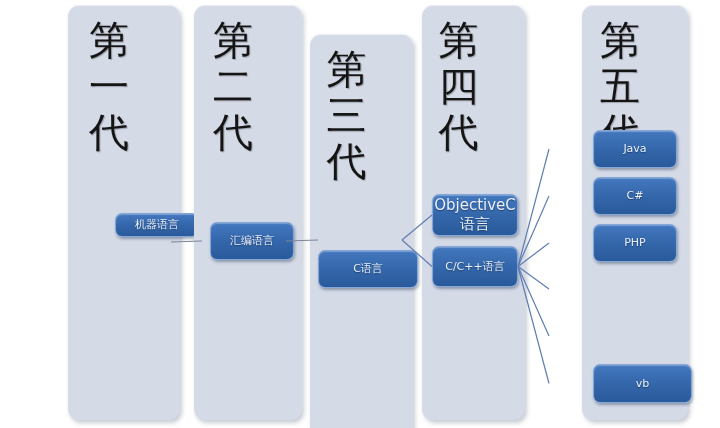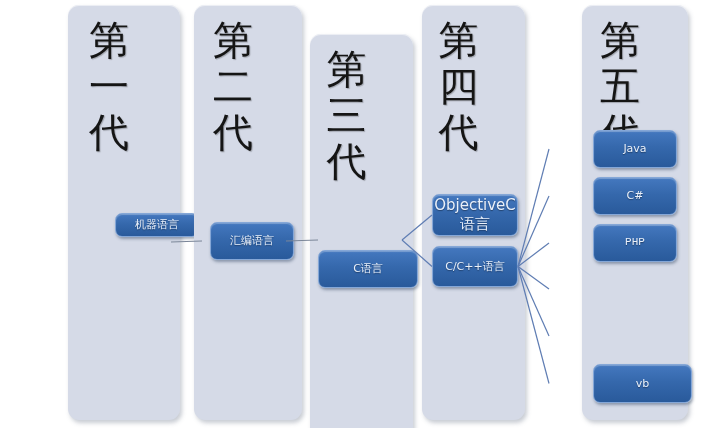--- a/index.html
+++ b/index.html
@@ -101,17 +101,17 @@
   <div class="column" style="left:422px; width:103px;">
     <div class="col-title">第四代</div>
     <div class="node small" id="node-objectivec" style="left:10px; top:189px; width:86px; height:42px;">ObjectiveC语言</div>
     <div class="node" id="node-c-cpp" style="left:10px; top:241px; width:86px; height:41px;">C/C++语言</div>
   </div>
 
   <div class="column" style="left:538px; width:106px;margin-left:44px;">
     <div class="col-title">第五代</div>
     <div class="node" id="node-java" style="left:11px; top:125px; width:84px; height:38px;">Java</div>
     <div class="node" id="node-csharp" style="left:11px; top:172px; width:84px; height:38px;">C#</div>
-    <div class="node" id="node-php" style="left:11px; top:219px; width:84px; height:38px;font-family:Liberation Mono, monospace;">PHP</div>
+    <div class="node" id="node-php" style="left:11px; top:219px; width:84px; height:38px;">PHP</div>
     <div class="node" id="node-vb" style="left:11px; top:359px; width:99px; height:39px;">vb</div>
   </div>
 
 </div>
 
 </body></html>

